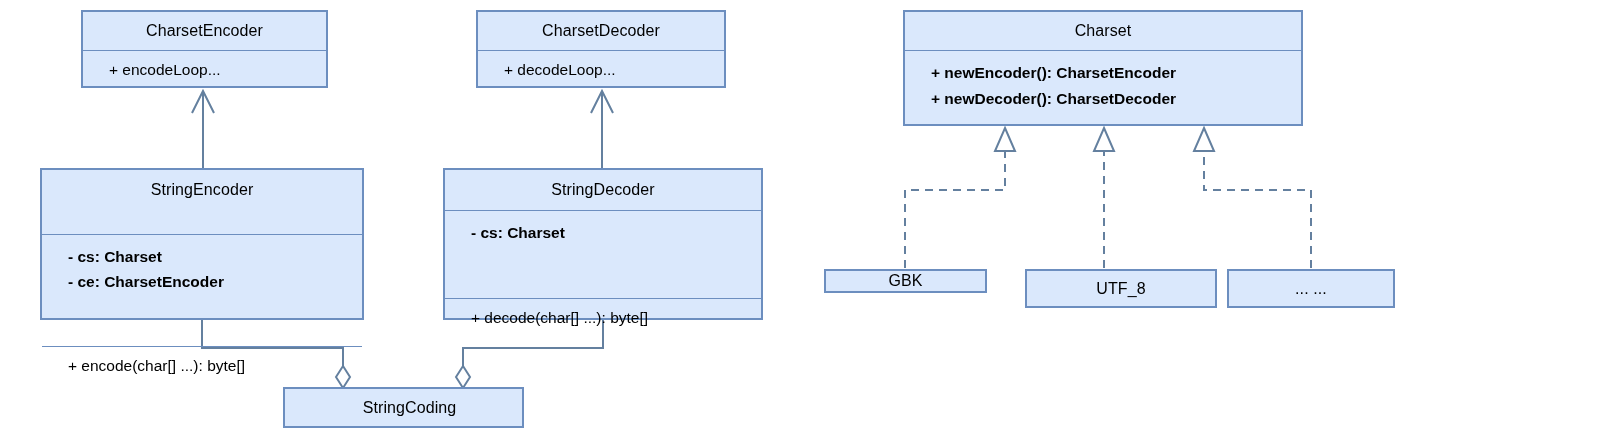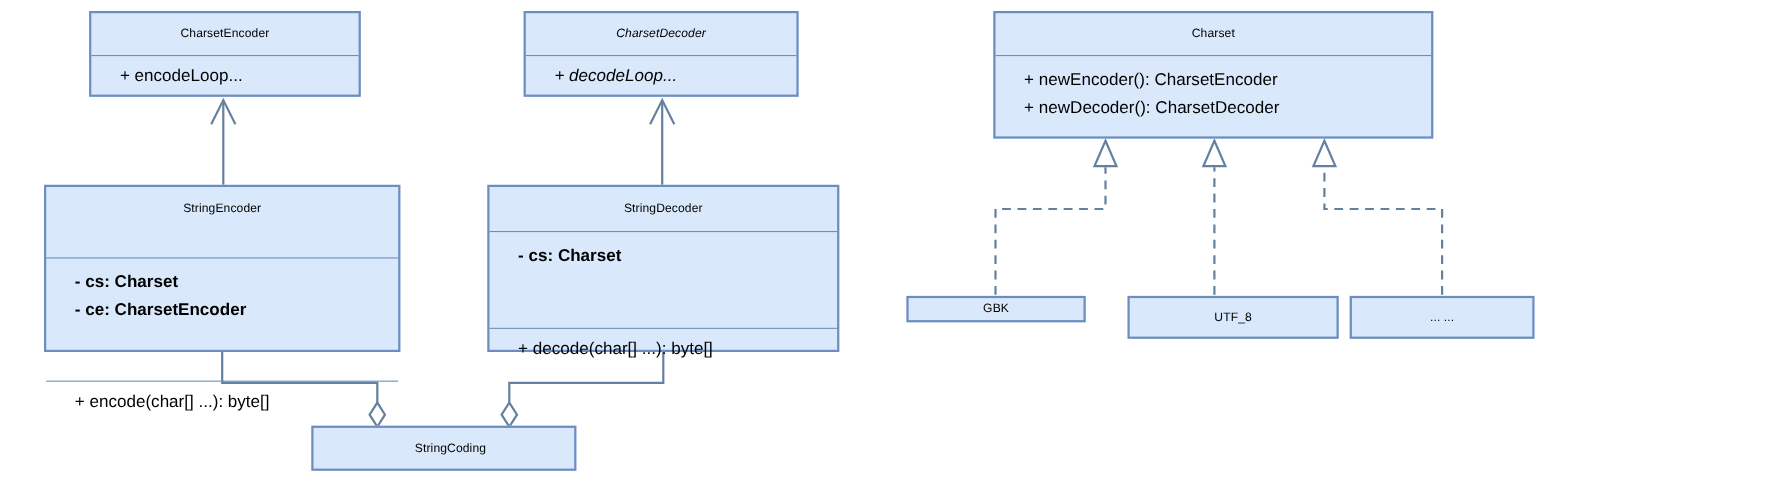--- a/index.html
+++ b/index.html
@@ -23,49 +23,49 @@
     background: #dae8fc;
     border: 2px solid #6c8ebf;
     display: flex;
     flex-direction: column;
   }
   .cls .title {
     flex: 0 0 auto;
     display: flex;
     align-items: center;
     justify-content: center;
-    font-size: 11px;
+    font-size: 16px;
     letter-spacing: 0.1px;
     white-space: nowrap;
   }
   .cls .sec {
     border-top: 1.5px solid #6c8ebf;
     padding: 6px 26px;
     font-size: 15.5px;
     line-height: 25px;
     white-space: nowrap;
   }
   .cls .sec.grow { flex: 1 1 auto; }
   .single .title { flex: 1 1 auto; }
 
   
   #cls-charset-encoder { left: 81px;  top: 10px;  width: 247px; height: 78px; }
-  #cls-charset-decoder { left: 476px; top: 10px;  width: 250px; height: 78px; font-style: italic; }
+  #cls-charset-decoder { left: 476px; top: 10px;  width: 250px; height: 78px; }
   #cls-charset         { left: 903px; top: 10px;  width: 400px; height: 116px; }
   #cls-string-encoder  { left: 40px;  top: 168px; width: 324px; height: 152px; gap: 24px; }
   #cls-string-decoder  { left: 443px; top: 168px; width: 320px; height: 152px; }
   #cls-string-coding   { left: 283px; top: 387px; width: 241px; height: 41px; padding-left: 12px; }
   #cls-gbk             { left: 824px; top: 269px; width: 163px; height: 24px; }
   #cls-utf8            { left: 1025px;top: 269px; width: 192px; height: 39px; }
   #cls-others          { left: 1227px;top: 269px; width: 168px; height: 39px; }
 
   #cls-charset-encoder .title, #cls-charset-decoder .title, #cls-charset .title { height: 38px; }
   #cls-string-encoder .title, #cls-string-decoder .title { height: 40px; }
   #cls-string-encoder .attrs, #cls-string-decoder .attrs { flex: 0 0 auto; height: 72px; padding-top: 9px; font-weight: bold; }
-  #cls-charset .sec { padding-top: 9px; line-height: 26px; }
+  #cls-charset .sec { padding-top: 9px; line-height: 26px; font-weight: bold; }
 </style>
 </head>
 <body>
 
 <div class="canvas">
 
   <svg class="edges" viewBox="0 0 1620 440" stroke="#64809f" stroke-width="2" fill="none">
 
     <line x1="203" y1="168" x2="203" y2="92"></line>
     <polyline points="192,113 203,91 214,113"></polyline>

